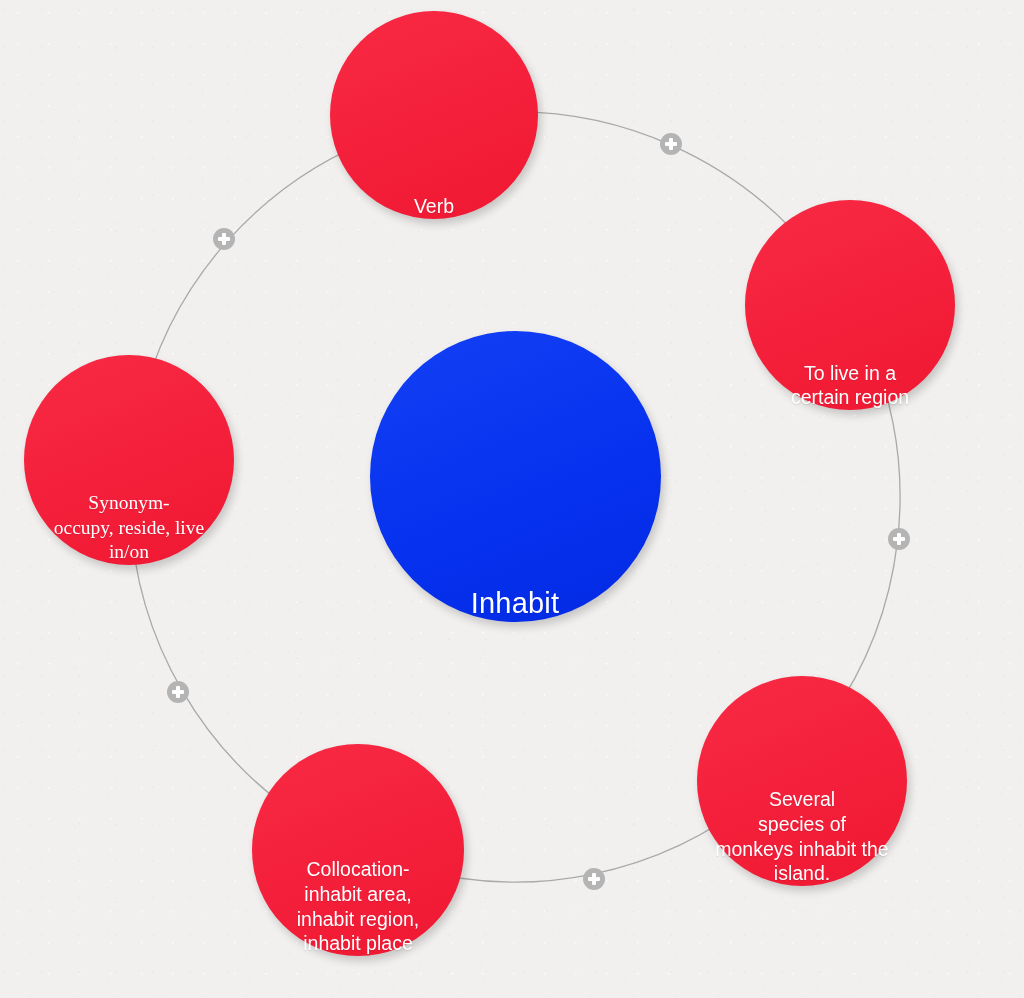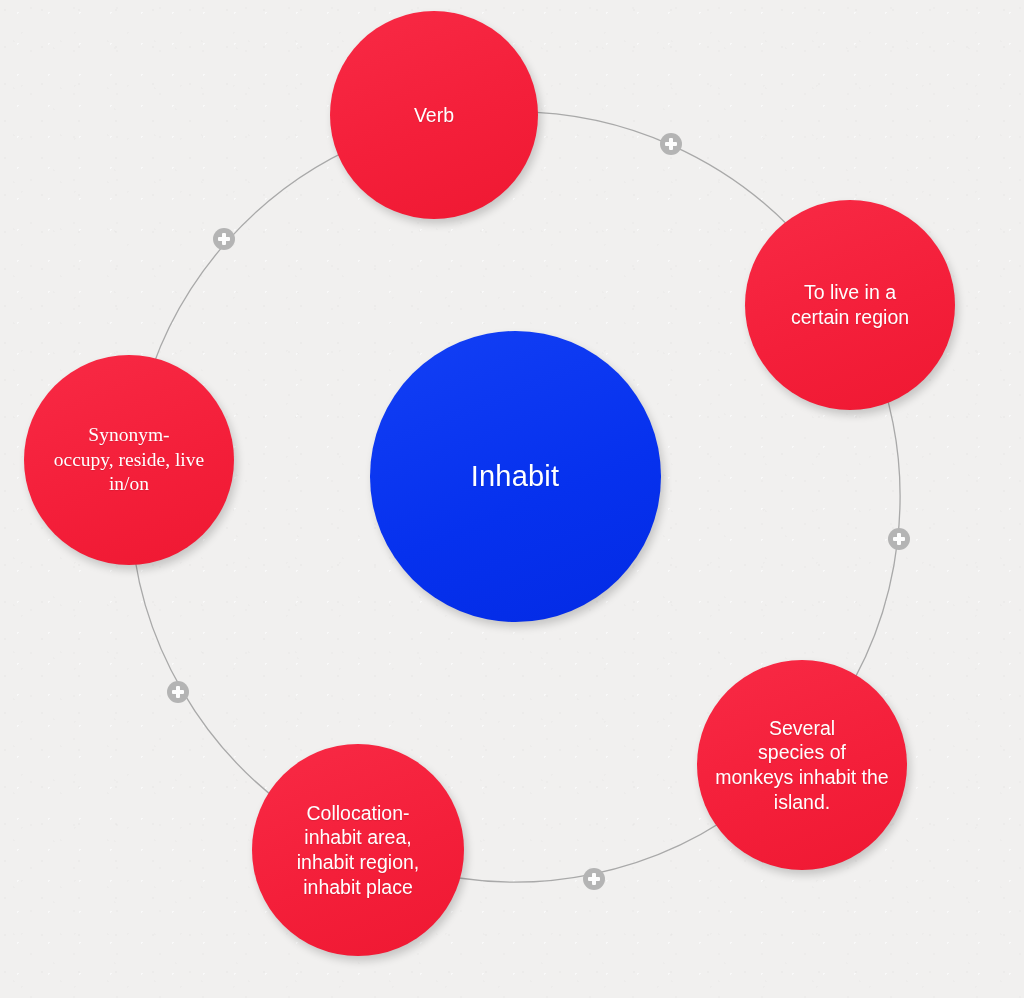--- a/index.html
+++ b/index.html
@@ -37,21 +37,21 @@
     top: 0;
     width: 1024px;
     height: 998px;
     pointer-events: none;
   }
 
   .node {
     position: absolute;
     border-radius: 50%;
     display: flex;
-    align-items: center;
+    align-items: flex-end;
     justify-content: center;
     text-align: center;
     color: #ffffff;
     box-sizing: border-box;
     box-shadow: 3px 5px 9px rgba(0, 0, 0, 0.18);
     cursor: pointer;
     user-select: none;
   }
 
   .node-label {
@@ -129,21 +129,21 @@
       <div class="node node-central" style="width: 291px; height: 291px; left: 369.5px; top: 331px;">
         <span class="node-label">Inhabit</span>
       </div>
       <div class="node node-topic" style="width: 208px; height: 208px; left: 330px; top: 11px;">
         <span class="node-label">Verb</span>
       </div>
       <div class="node node-topic" style="width: 210px; height: 210px; left: 745px; top: 200px;">
         <span class="node-label">To live in a
 certain region</span>
       </div>
-      <div class="node node-topic" style="width: 210px; height: 210px; left: 697px; top: 660px;">
+      <div class="node node-topic" style="width: 210px; height: 210px; left: 697px; top: 676px;">
         <span class="node-label">Several
 species of
 monkeys inhabit the
 island.</span>
       </div>
       <div class="node node-topic" style="width: 212px; height: 212px; left: 252px; top: 744px;">
         <span class="node-label">Collocation-
 inhabit area,
 inhabit region,
 inhabit place</span>

